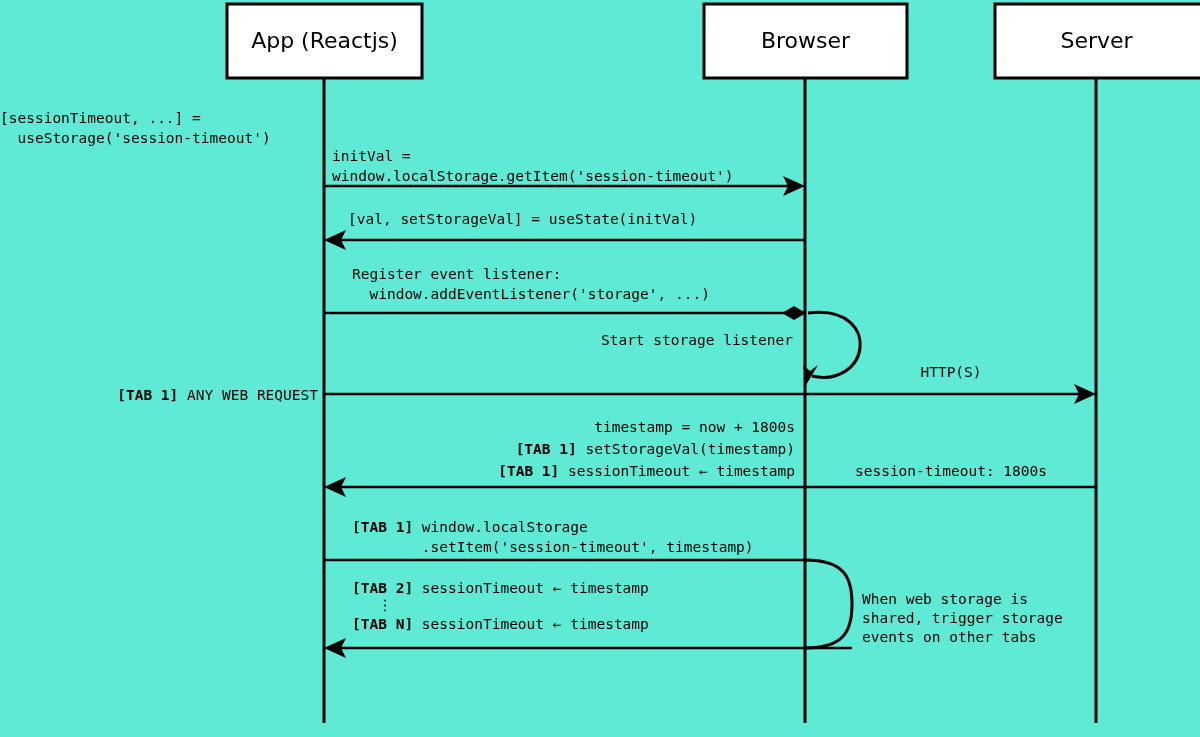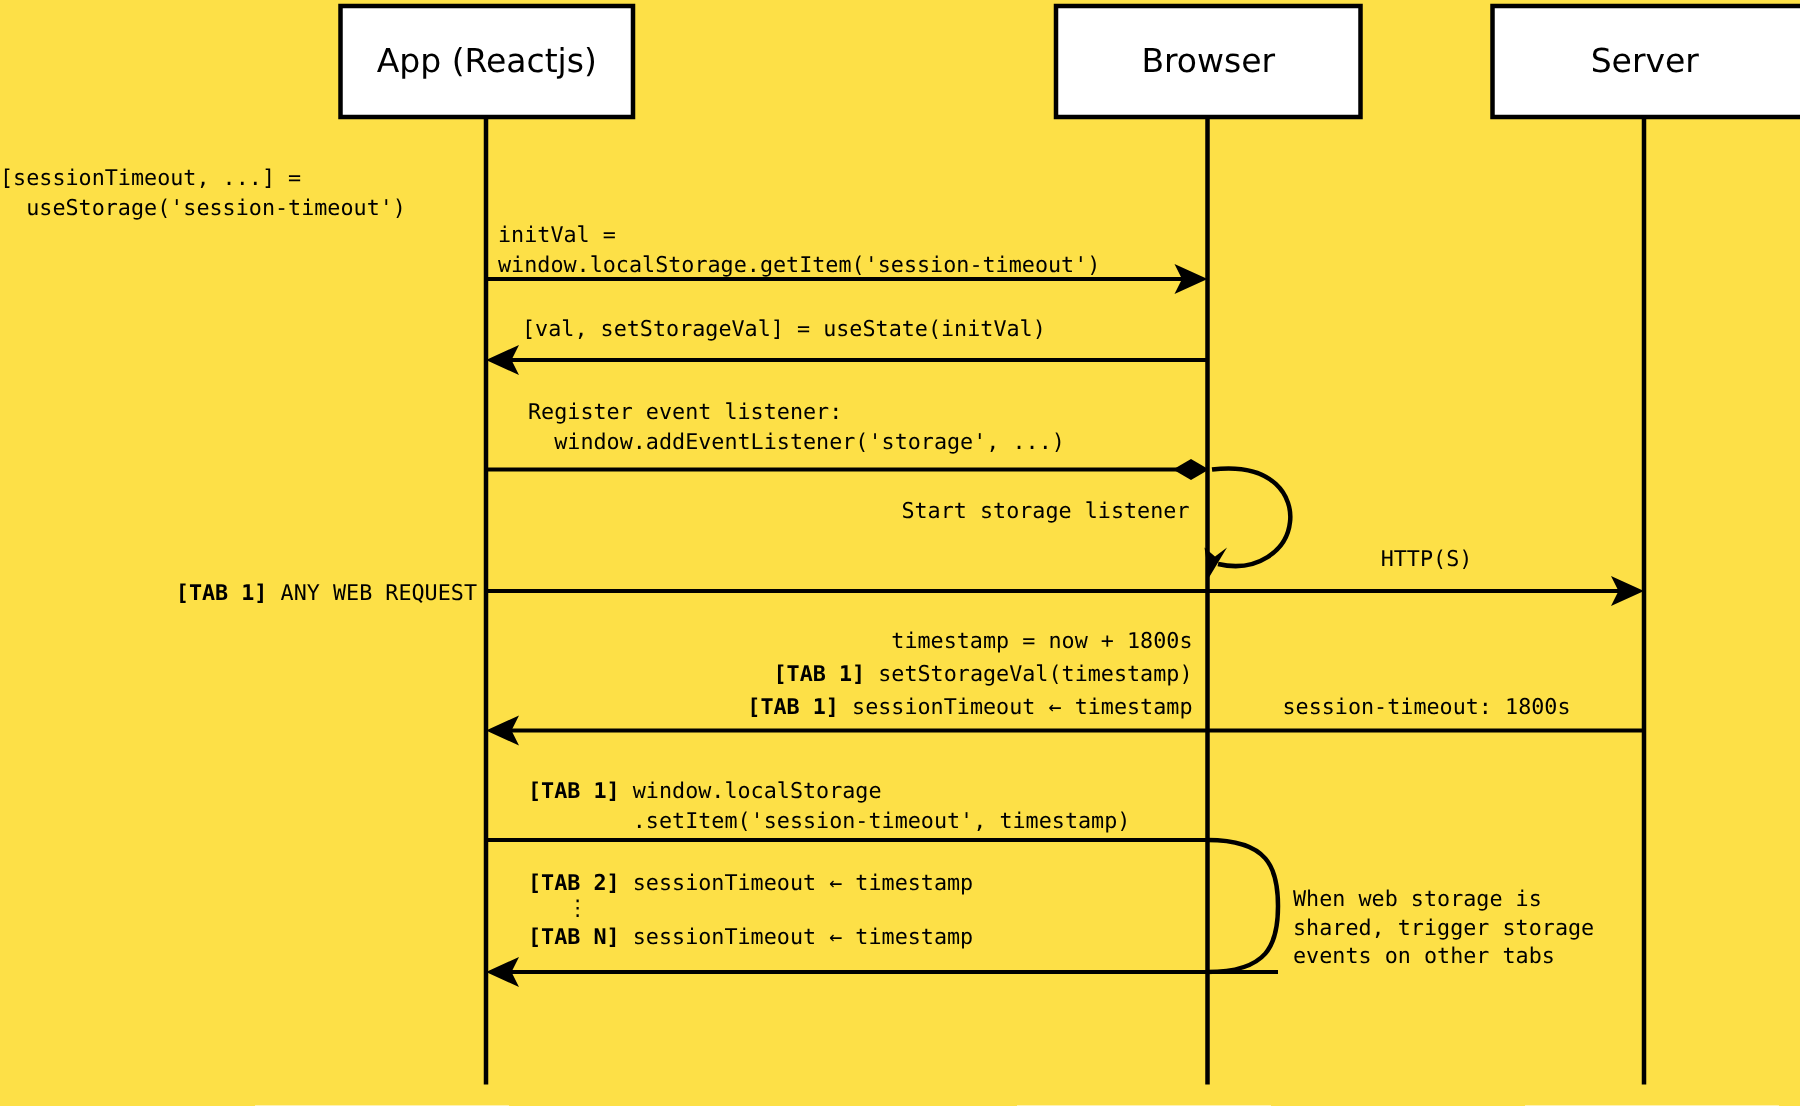--- a/index.html
+++ b/index.html
@@ -8,21 +8,21 @@
     padding: 0;
     background: #ffffff;
   }
   body {
     font-family: "DejaVu Sans Mono", monospace;
   }
   #diagram-root {
     position: relative;
     width: 1200px;
     height: 737px;
-    background: #fde047;
+    background: #5eead4;
     overflow: hidden;
   }
   svg#diagram-svg {
     position: absolute;
     left: 0;
     top: 0;
     width: 1200px;
     height: 737px;
     display: block;
   }

